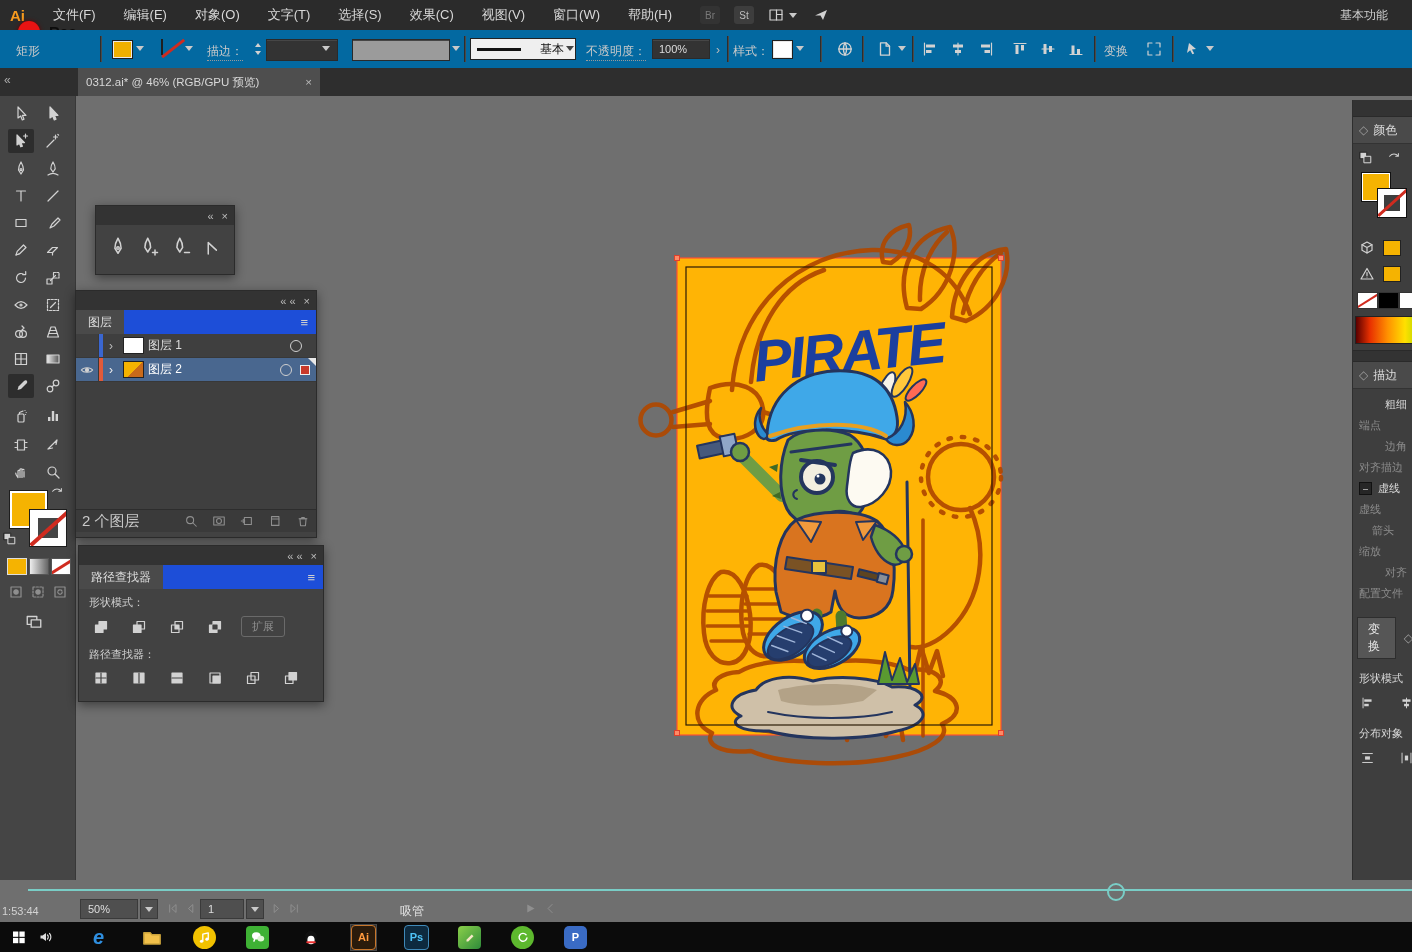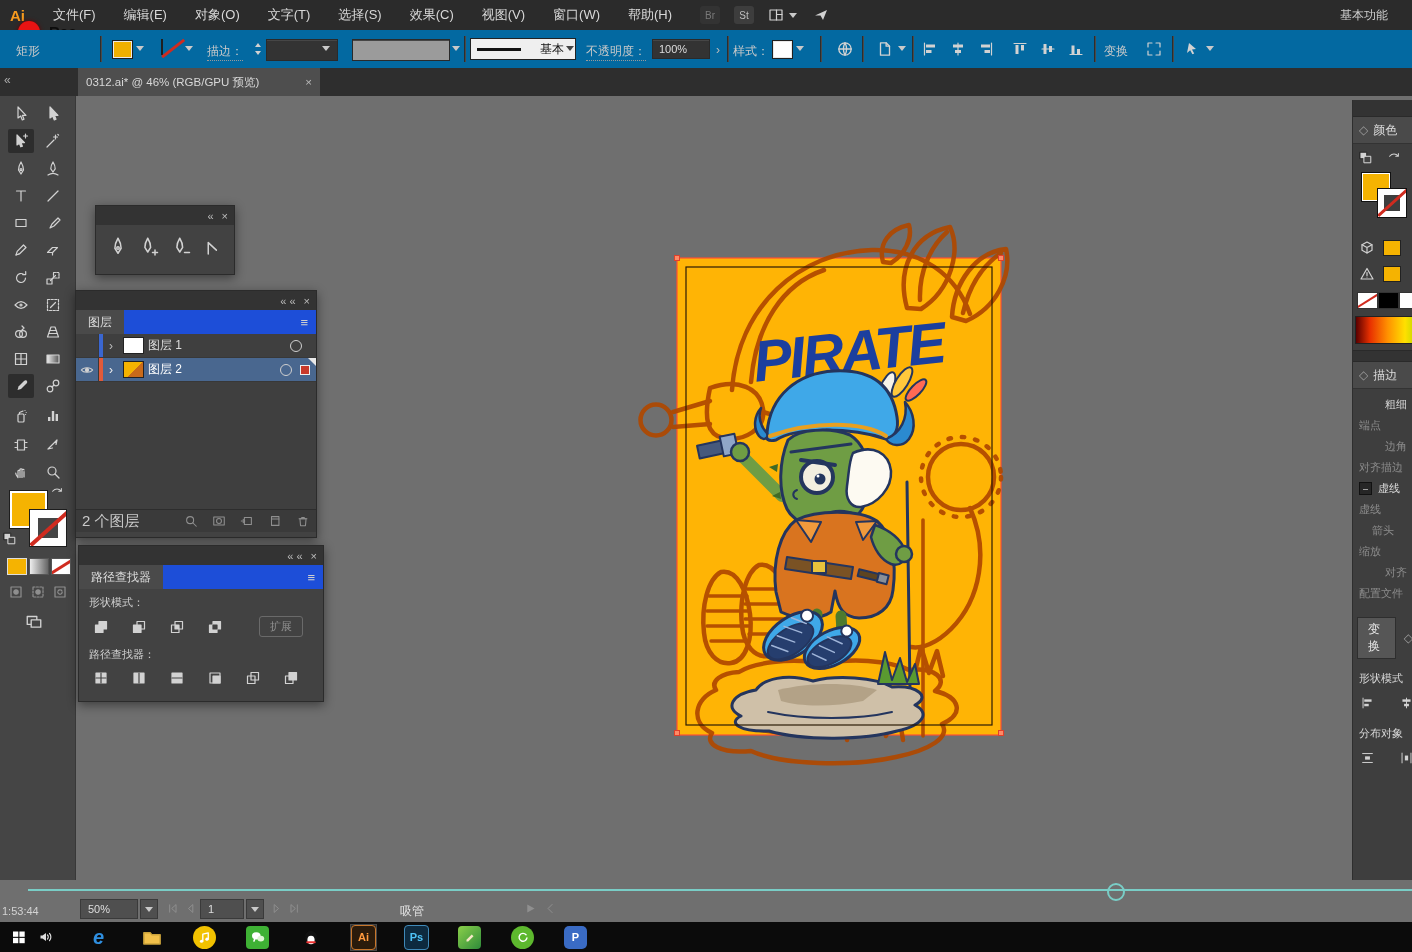--- a/index.html
+++ b/index.html
@@ -738,21 +738,21 @@
         </span>
       <span class="pf-btn">
           <i class="icn">
             <svg viewBox="0 0 16 16" fill="none" stroke="currentColor" stroke-width="1.2" stroke-linecap="round" stroke-linejoin="round">
               <rect x="2.5" y="6" width="7.5" height="7.5" fill="currentColor"></rect>
               <rect x="6" y="2.5" width="7.5" height="7.5" fill="currentColor"></rect>
               <rect x="6" y="6" width="4" height="4" fill="#434343" stroke="#434343"></rect>
             </svg>
           </i>
         </span>
-      <span style="margin-left:18px;border:1px solid #6a6a6a;border-radius:3px;color:#8f8f8f;font-size:11px;padding:2px 10px">扩展</span>
+      <span style="border:1px solid #6a6a6a;border-radius:3px;color:#8f8f8f;font-size:11px;padding:2px 10px">扩展</span>
     </div>
     <div style="font-size:11px;color:#cfcfcf;margin:10px 0 6px">路径查找器：</div>
     <div style="display:flex;align-items:center">
       <span class="pf-btn">
           <i class="icn">
             <svg viewBox="0 0 16 16" fill="none" stroke="currentColor" stroke-width="1.2" stroke-linecap="round" stroke-linejoin="round">
               <rect x="3" y="3" width="10" height="10" fill="currentColor"></rect>
               <path d="M3 8h10M8 3v10" stroke="#434343"></path>
             </svg>
           </i>

